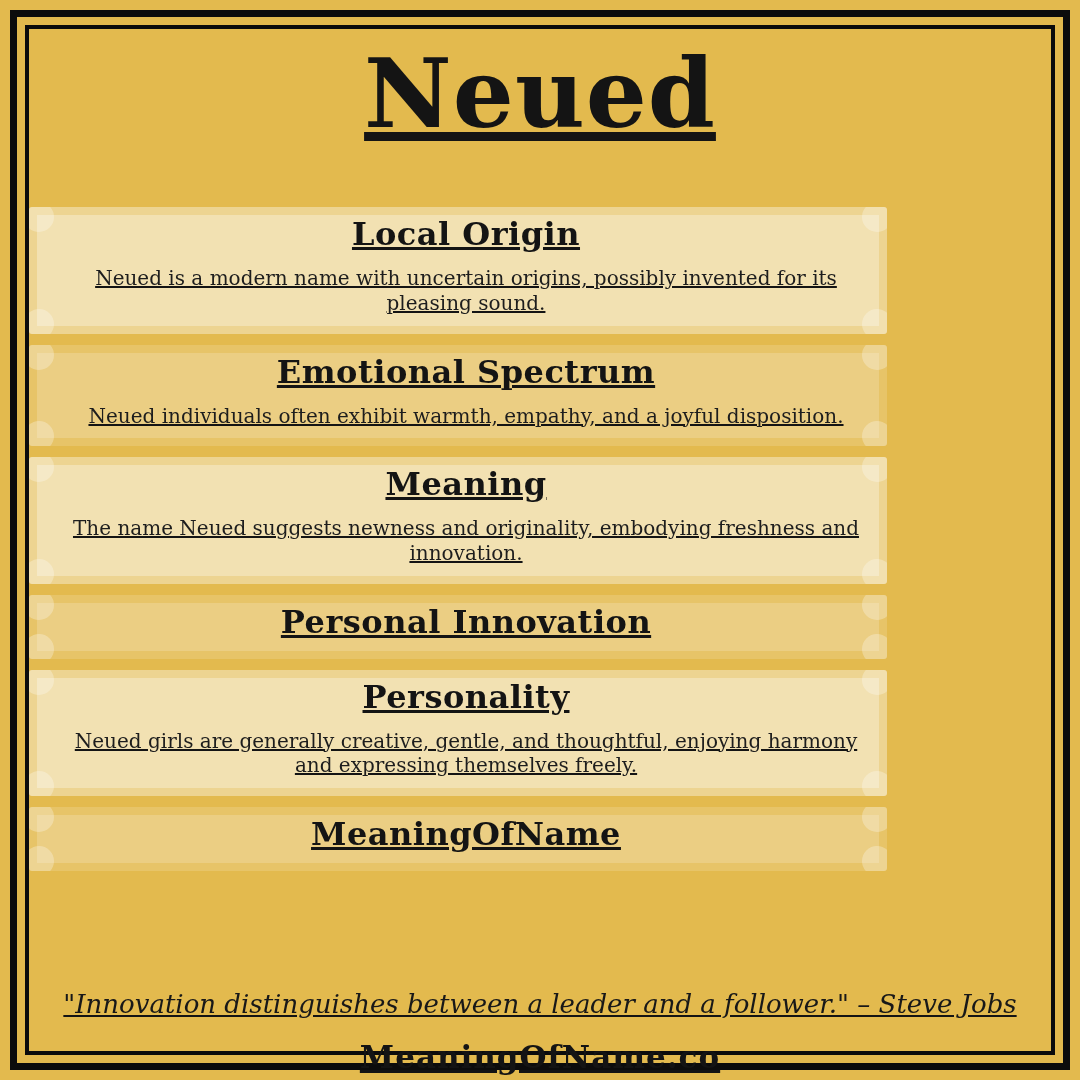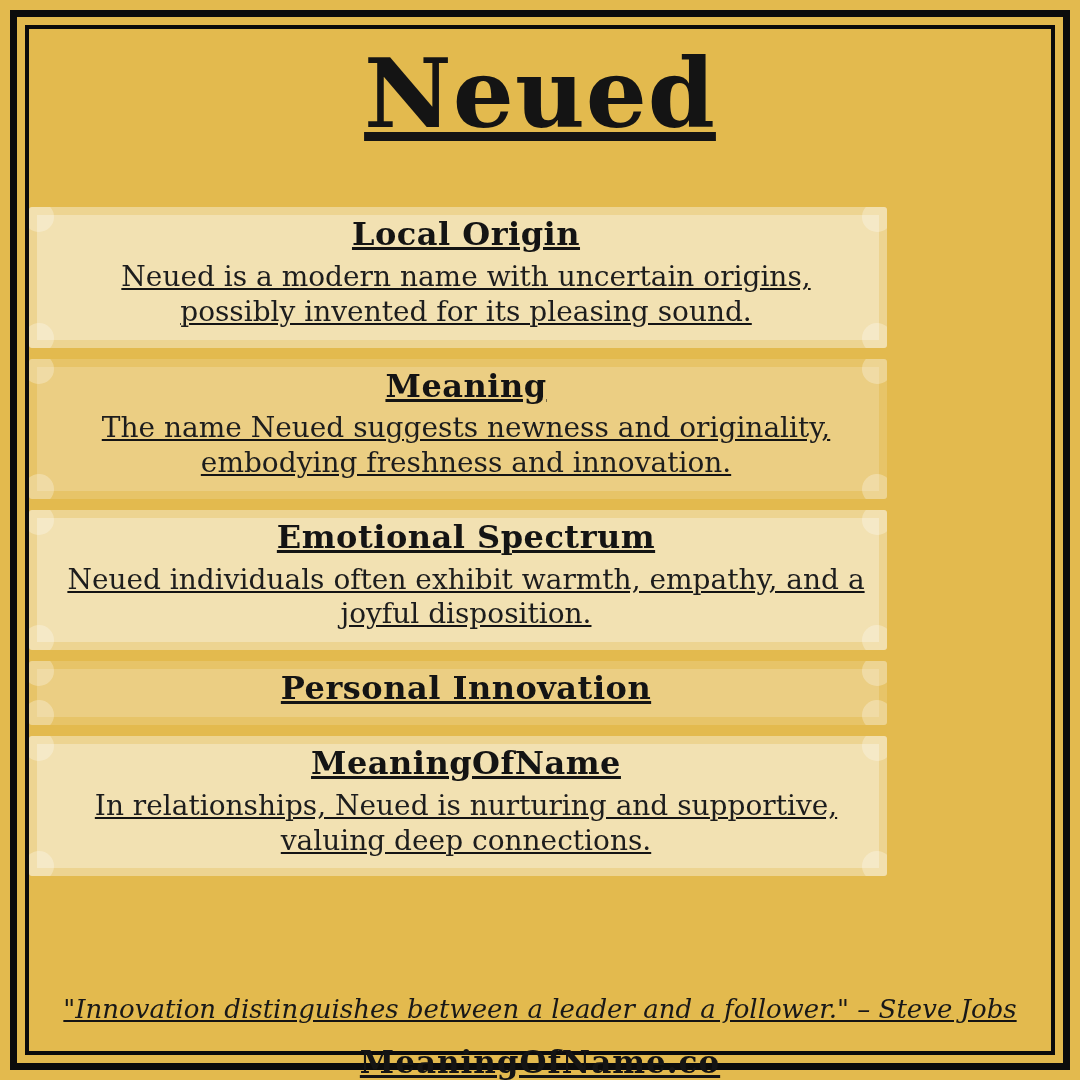--- a/index.html
+++ b/index.html
@@ -64,22 +64,22 @@
   .card:nth-child(odd) .card-inner { background: rgba(255,255,255,0.30); }
   .card:nth-child(even) .card-inner { background: rgba(255,255,255,0.18); }
   .card-heading {
     margin: 0;
     font-size: 32px;
     line-height: 1.12;
     font-weight: bold;
     letter-spacing: 0.5px;
   }
   .card-body {
-    margin: 7px 0 0 0;
-    font-size: 28px;
+    margin: 13px 0 0 0;
+    font-size: 20px;
     line-height: 1.24;
     color: #1d1d1d;
   }
   .corner-dot {
     position: absolute;
     width: 30px;
     height: 30px;
     border-radius: 50%;
     background: rgba(255,255,255,0.28);
   }
@@ -126,55 +126,64 @@
         <p class="card-body">Neued is a modern name with uncertain origins, possibly invented for its pleasing sound.</p>
       </div>
     </div>
 
     <div class="card">
       <span class="corner-dot tl"></span>
       <span class="corner-dot tr"></span>
       <span class="corner-dot bl"></span>
       <span class="corner-dot br"></span>
       <div class="card-inner">
-        <h2 class="card-heading">Meaning</h2>
-        <p class="card-body">The name Neued suggests newness and originality, embodying freshness and innovation.</p>
+        <h2 class="card-heading">Emotional Spectrum</h2>
+        <p class="card-body">Neued individuals often exhibit warmth, empathy, and a joyful disposition.</p>
       </div>
     </div>
 
     <div class="card">
       <span class="corner-dot tl"></span>
       <span class="corner-dot tr"></span>
       <span class="corner-dot bl"></span>
       <span class="corner-dot br"></span>
       <div class="card-inner">
-        <h2 class="card-heading">Emotional Spectrum</h2>
-        <p class="card-body">Neued individuals often exhibit warmth, empathy, and a joyful disposition.</p>
+        <h2 class="card-heading">Meaning</h2>
+        <p class="card-body">The name Neued suggests newness and originality, embodying freshness and innovation.</p>
       </div>
     </div>
 
     <div class="card">
       <span class="corner-dot tl"></span>
       <span class="corner-dot tr"></span>
       <span class="corner-dot bl"></span>
       <span class="corner-dot br"></span>
       <div class="card-inner">
         <h2 class="card-heading">Personal Innovation</h2>
       </div>
     </div>
 
+    <div class="card">
+      <span class="corner-dot tl"></span>
+      <span class="corner-dot tr"></span>
+      <span class="corner-dot bl"></span>
+      <span class="corner-dot br"></span>
+      <div class="card-inner">
+        <h2 class="card-heading">Personality</h2>
+        <p class="card-body">Neued girls are generally creative, gentle, and thoughtful, enjoying harmony and expressing themselves freely.</p>
+      </div>
+    </div>
 
     <div class="card">
       <span class="corner-dot tl"></span>
       <span class="corner-dot tr"></span>
       <span class="corner-dot bl"></span>
       <span class="corner-dot br"></span>
       <div class="card-inner">
         <h2 class="card-heading">MeaningOfName</h2>
-        <p class="card-body">In relationships, Neued is nurturing and supportive, valuing deep connections.</p>
       </div>
     </div>
 
   </div>
 
   <div class="footer">
     <p class="quote">"Innovation distinguishes between a leader and a follower." – Steve Jobs</p>
     <p class="brand">MeaningOfName.co</p>
   </div>
 

